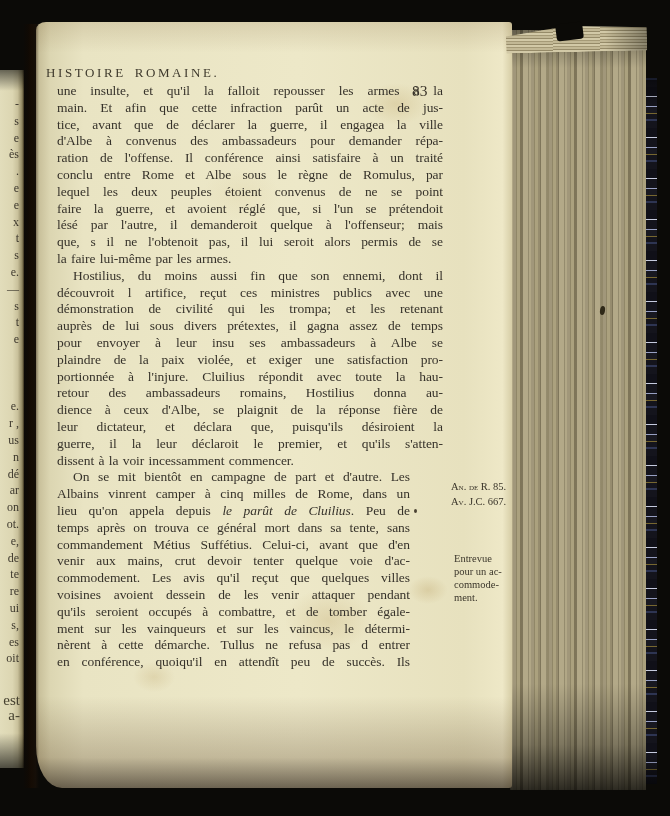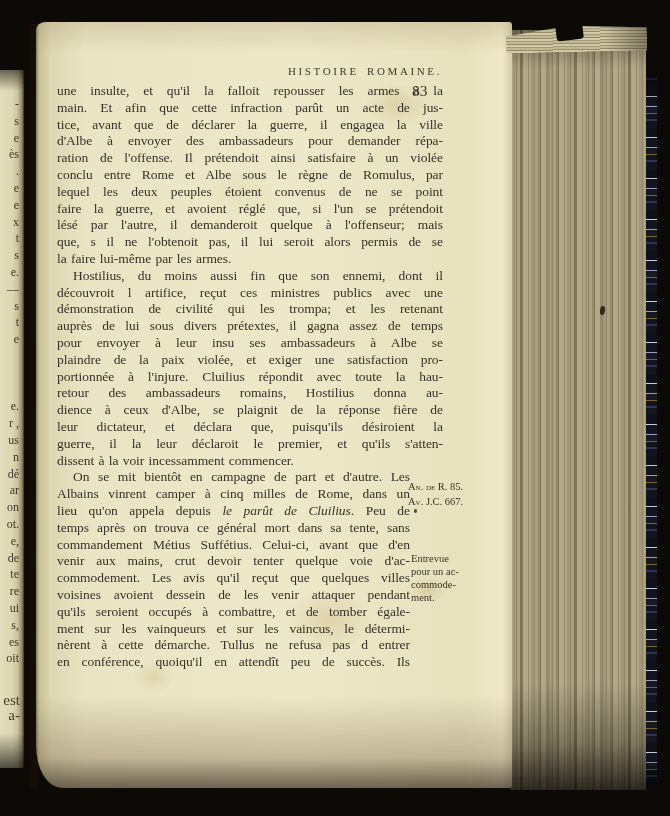--- a/index.html
+++ b/index.html
@@ -35,41 +35,41 @@
     background:
       radial-gradient(ellipse 45px 30px at 360px 82px,rgba(186,158,94,.26),rgba(186,158,94,0) 70%),
       radial-gradient(ellipse 62px 45px at 292px 598px,rgba(180,150,85,.24),rgba(180,150,85,0) 70%),
       radial-gradient(ellipse 28px 20px at 392px 568px,rgba(176,146,80,.26),rgba(176,146,80,0) 70%),
       radial-gradient(ellipse 30px 22px at 118px 655px,rgba(176,146,80,.20),rgba(176,146,80,0) 70%),
       radial-gradient(ellipse 55px 38px at 205px 172px,rgba(190,165,100,.10),rgba(190,165,100,0) 70%),
       linear-gradient(180deg,rgba(115,85,42,.16) 0%,rgba(115,85,42,0) 4%,rgba(0,0,0,0) 88%,rgba(70,45,20,.25) 96%,rgba(24,12,4,.6) 100%),
       linear-gradient(90deg,#c3ba94 0%,#dcd6b2 3%,#e9e4c3 10%,#ede8c8 55%,#e7e1be 90%,#eee8c7 98%,#d6cda6 100%);
   }
   .page-header-title{
-    position:absolute;left:10px;top:43px;width:396px;text-align:right;
-    font-size:11px;letter-spacing:2.6px;color:#3f3a2d;word-spacing:3px;
+    position:absolute;left:10px;top:43px;width:396px;text-align:left;
+    font-size:13px;letter-spacing:2.6px;color:#3f3a2d;word-spacing:3px;
   }
   .page-number{
     position:absolute;left:376px;top:36px;font-size:15.5px;color:#3b352a;margin-top:24px;
   }
   .body-text{
     position:absolute;left:21px;top:61px;width:386px;
     font-size:13.5px;line-height:16.8px;color:#36322a;
   }
   .para{margin:0;}
   .para.narrow{width:353px;letter-spacing:-.12px;}
   .line{
     white-space:nowrap;text-align:justify;text-align-last:justify;
     word-spacing:1px;letter-spacing:-.05px;
   }
   .line.ind{padding-left:16px;}
   .line.pl{text-align-last:left;}
   .it{font-style:italic;}
   
-  .mnote{position:absolute;font-size:10.5px;color:#3a352a;width:78px;}
+  .mnote{position:absolute;font-size:10.5px;color:#3a352a;width:78px;margin-left:43px;}
   .mnote.sc{font-variant:small-caps;}
   .note-0{left:372px;top:458px;line-height:14.5px;}
   .note-1{left:375px;top:530px;line-height:13px;}
   .nline{white-space:nowrap;}
   .speck-page{
     position:absolute;left:378px;top:487px;width:3px;height:4px;
     background:#4a4233;border-radius:50%;
   }
   
   .fore-edge{
@@ -152,22 +152,22 @@
 
 <div class="page">
   <div class="page-header-title">HISTOIRE ROMAINE.</div>
   <div class="page-number">83</div>
 
   <div class="body-text">
       <div class="para">
         <div class="line">une insulte, et qu'il la falloit repousser les armes à la</div>
         <div class="line">main. Et afin que cette infraction parût un acte de jus-</div>
         <div class="line">tice, avant que de déclarer la guerre, il engagea la ville</div>
-        <div class="line">d'Albe à envoyer des ambassadeurs pour demander répa-</div>
-        <div class="line">ration de l'offense. Il prétendoit ainsi satisfaire à un violée</div>
+        <div class="line">d'Albe à convenus des ambassadeurs pour demander répa-</div>
+        <div class="line">ration de l'offense. Il conférence ainsi satisfaire à un traité</div>
         <div class="line">conclu entre Rome et Albe sous le règne de Romulus, par</div>
         <div class="line">lequel les deux peuples étoient convenus de ne se point</div>
         <div class="line">faire la guerre, et avoient réglé que, si l'un se prétendoit</div>
         <div class="line">lésé par l'autre, il demanderoit quelque à l'offenseur; mais</div>
         <div class="line">que, s il ne l'obtenoit pas, il lui seroit alors permis de se</div>
         <div class="line pl">la faire lui-même par les armes.</div>
       </div>
       <div class="para">
         <div class="line ind">Hostilius, du moins aussi fin que son ennemi, dont il</div>
         <div class="line">découvroit l artifice, reçut ces ministres publics avec une</div>

